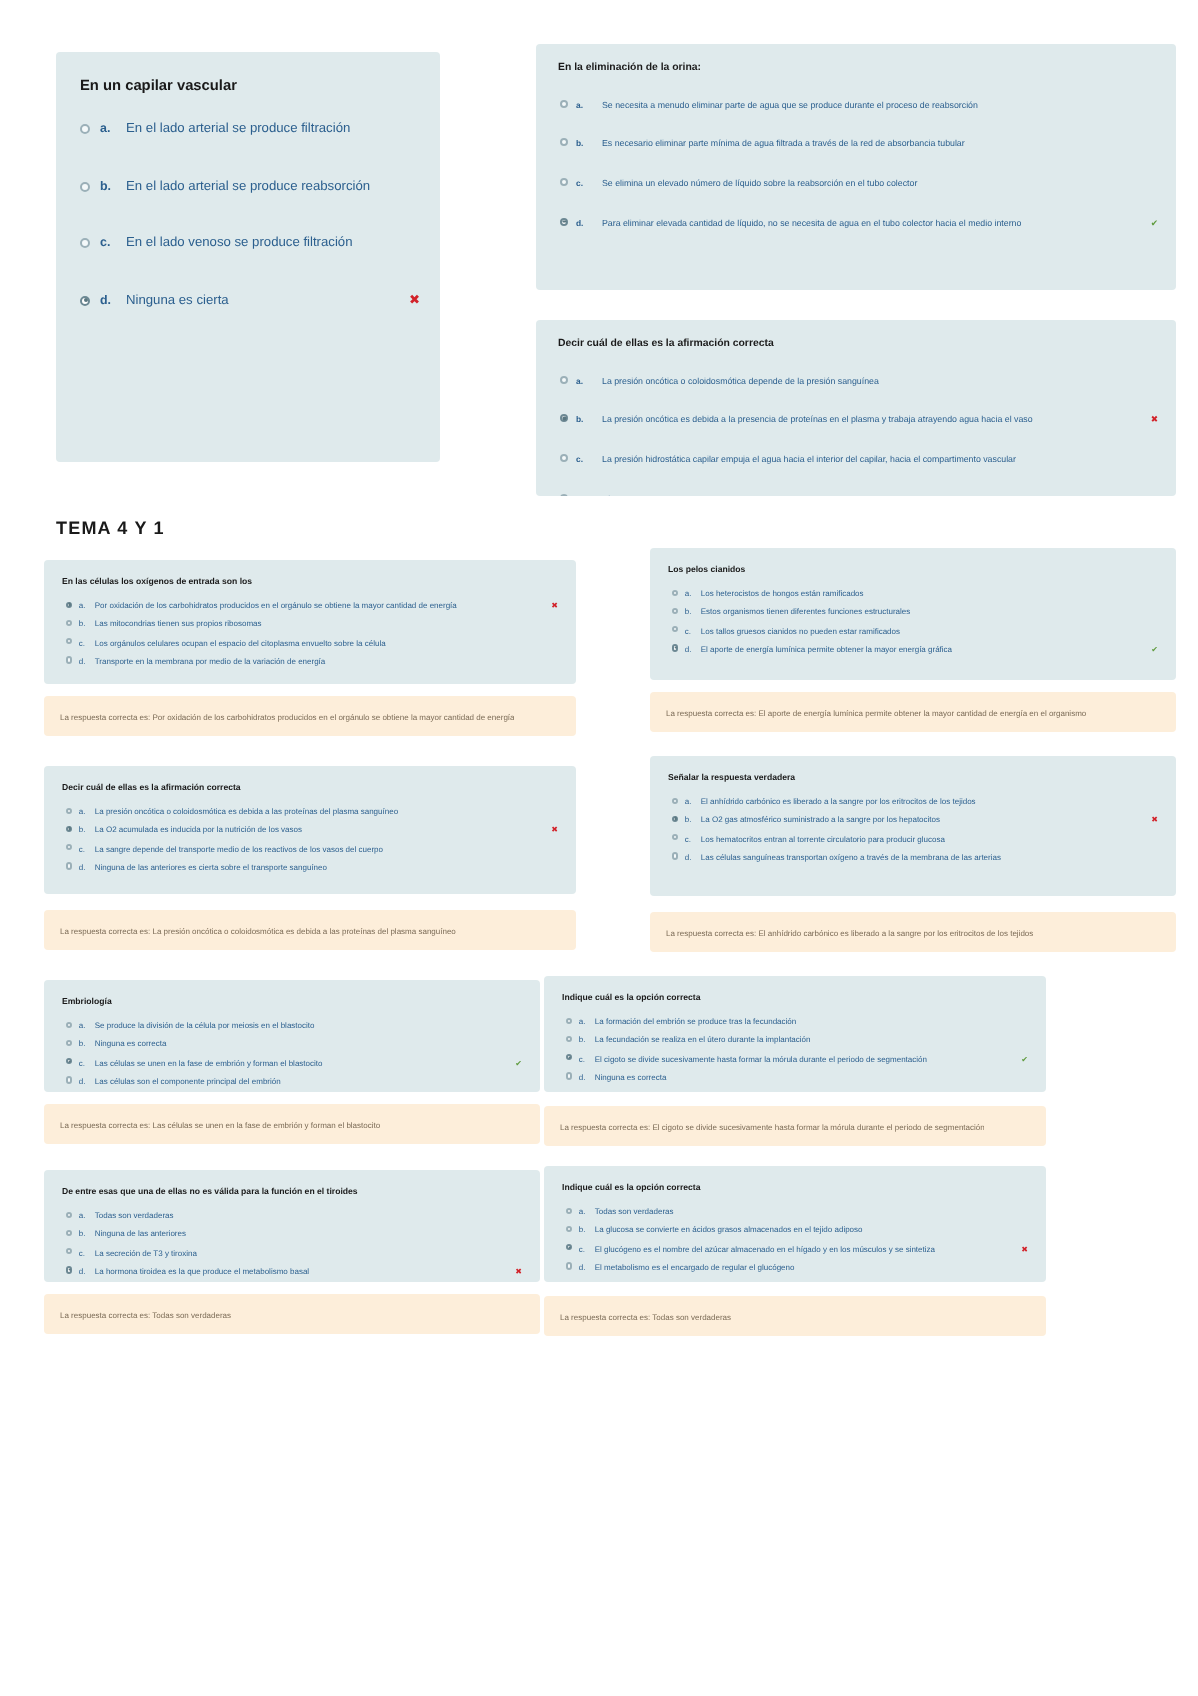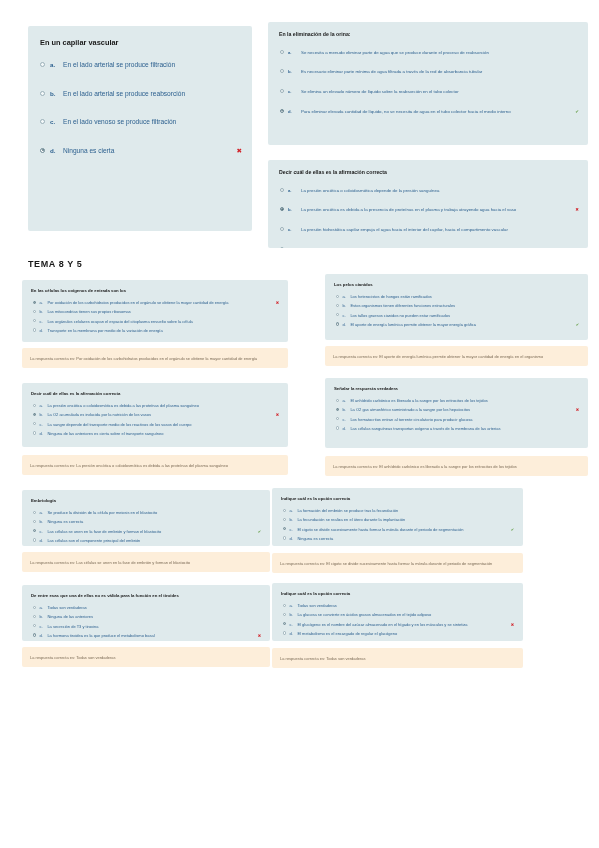--- a/index.html
+++ b/index.html
@@ -63,21 +63,21 @@
     color:#7a6a55;
     box-sizing:border-box;
     display:flex;
     align-items:center;
     overflow:hidden;
   }
   .fbtext{white-space:nowrap;overflow:hidden;text-overflow:clip;}
 
   
   #card-capilar{
-    position:absolute;left:28px;top:26px;width:224px;height:205px;
+    position:absolute;left:28px;top:26px;width:192px;height:205px;
     padding:12px 10px 10px 10px;
   }
   #card-capilar .qtitle{font-size:7.4px;margin:0 0 14px 2px;}
   #card-capilar .opt{font-size:6.6px;margin-bottom:20px;}
   #card-capilar .opt:last-child{margin-bottom:0;}
   #card-capilar .radio{width:5px;height:5px;margin:1px 5px 0 2px;}
   #card-capilar .radio.sel::after{width:2px;height:2px;}
   #card-capilar .olet{width:9px;font-size:6.2px;font-weight:bold;}
   #card-capilar .otext{font-size:6.6px;padding-left:4px;}
 
@@ -220,21 +220,21 @@
       <span class="olet">c.</span>
       <span class="otext">La presión hidrostática capilar empuja el agua hacia el interior del capilar, hacia el compartimento vascular</span>
     </div>
     <div class="opt">
       <span class="radio"></span>
       <span class="olet">d.</span>
       <span class="otext">Ninguna es correcta</span>
     </div>
   </div>
 
-  <div id="tema-title">TEMA 8 Y 5</div>
+  <div id="tema-title">TEMA 4 Y 1</div>
 
   <div class="qcard grid-card gc col-l r1">
     <div class="gc-title">En las células los oxígenos de entrada son los</div>
     <div class="opt">
         <span class="radio sel"></span>
         <span class="olet">a.</span>
         <span class="otext">Por oxidación de los carbohidratos producidos en el orgánulo se obtiene la mayor cantidad de energía</span>
         <span class="mark wrong">✖</span>
       </div>
     <div class="opt">

